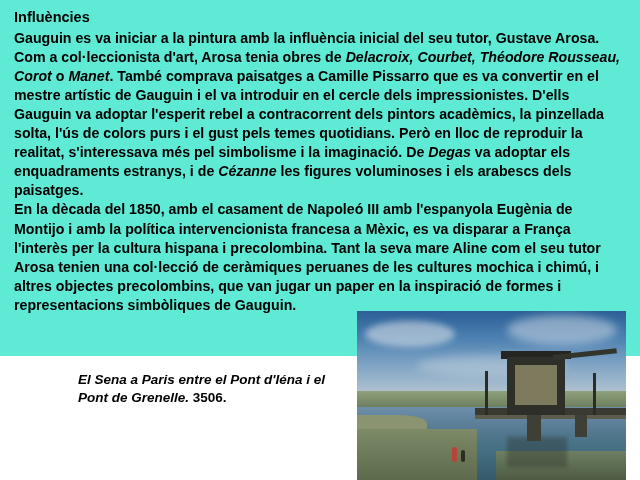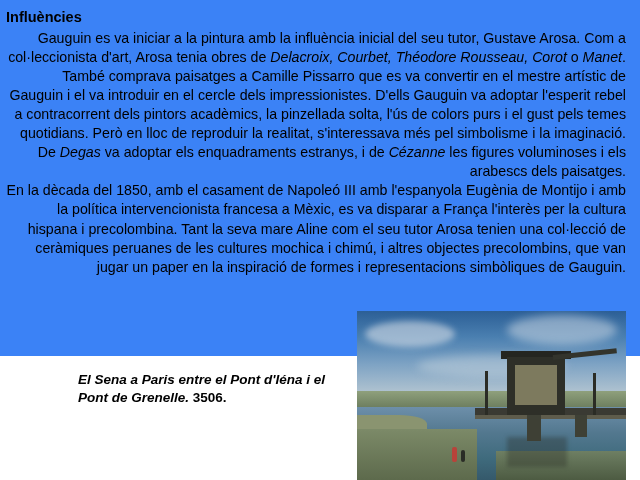--- a/index.html
+++ b/index.html
@@ -10,38 +10,38 @@
     width: 640px;
     height: 480px;
     background: #ffffff;
     font-family: "Liberation Sans", sans-serif;
     overflow: hidden;
   }
   #page {
     position: relative;
     width: 640px;
     height: 356px;
-    background: #3b82f6;
+    background: #5eead4;
     box-sizing: border-box;
-    padding: 8px 14px 0 6px;
+    padding: 8px 14px 0 14px;
   }
   .heading {
     font-size: 14.5px;
     font-weight: bold;
     color: #000000;
     line-height: 1.35;
     margin: 0 0 1px 0;
   }
   .para {
     font-size: 14.2px;
-    font-weight: normal;
+    font-weight: bold;
     color: #000000;
     line-height: 1.345;
     margin: 0;
-    text-align: right;
+    text-align: left;
   }
   .para .it {
     font-style: italic;
   }
   .figure-wrap {
     position: absolute;
     left: 357px;
     top: 311px;
     width: 269px;
     height: 169px;

